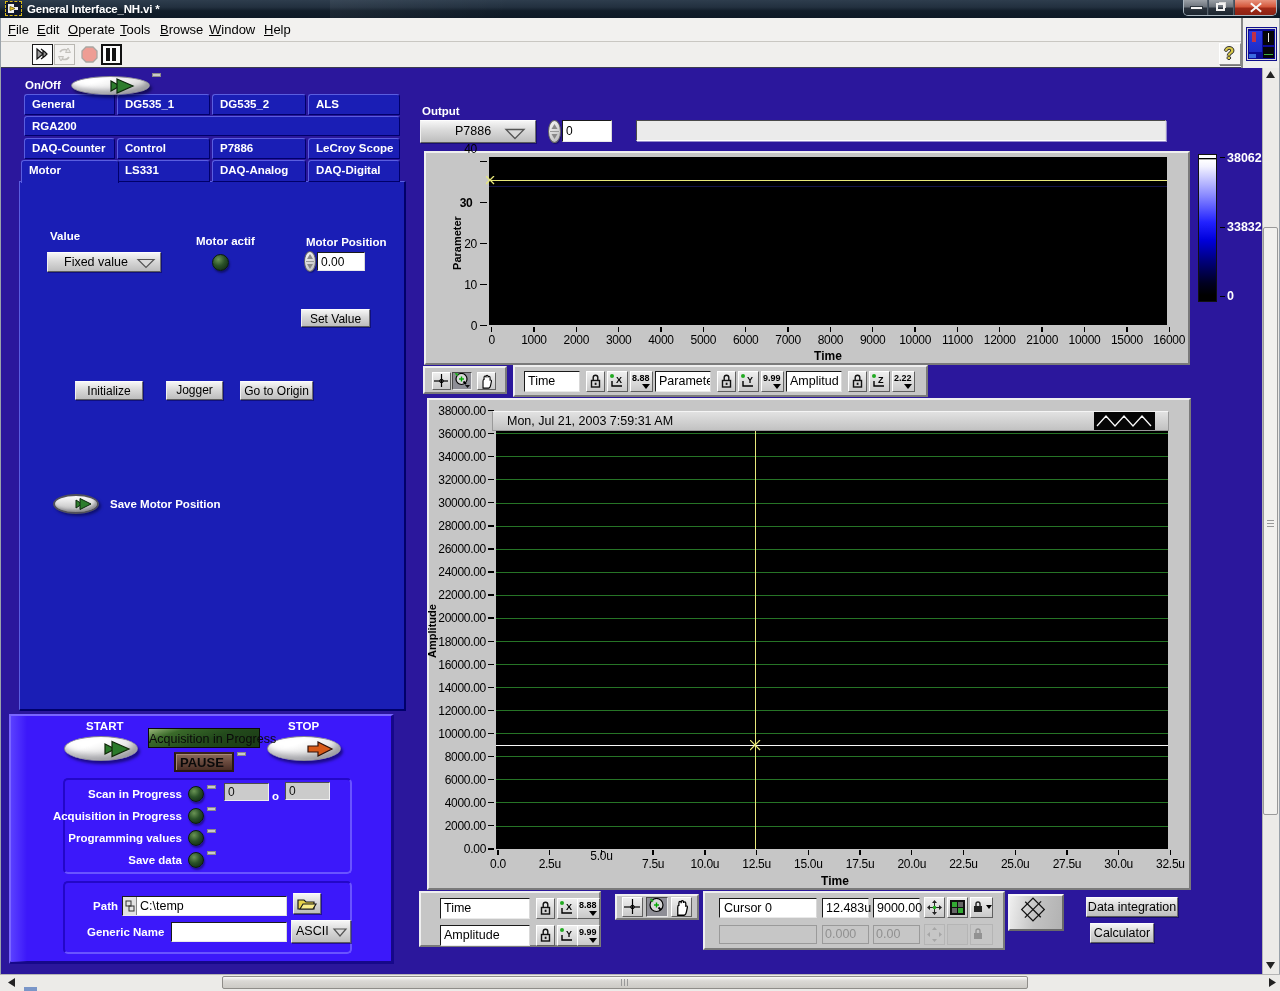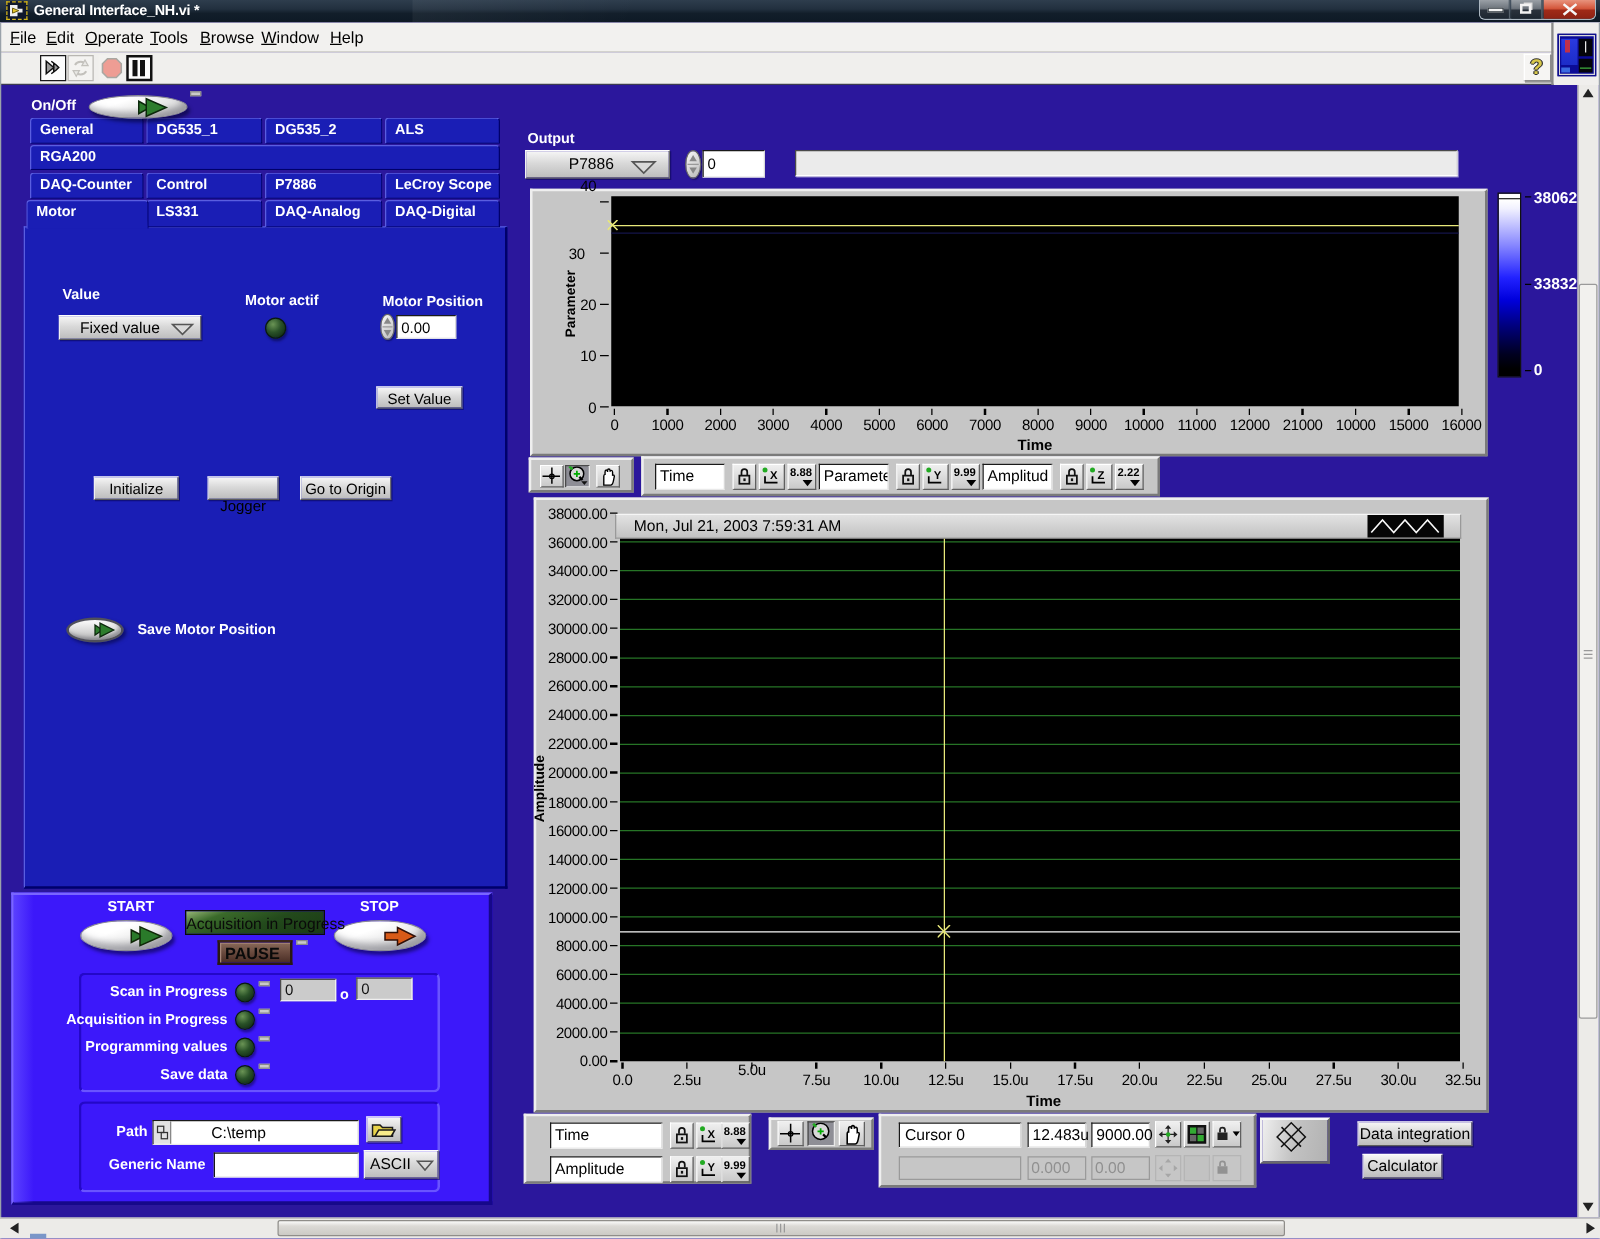--- a/index.html
+++ b/index.html
@@ -127,21 +127,21 @@
 <div class="wl" style="left:306px;top:236px;width:86px;height:13px;">Motor Position</div>
 <div style="left:304px;top:251px;width:12px;height:21px;background:linear-gradient(135deg,#f8f8f8,#b9b9b9);border-radius:50%;border:1px solid #666;box-shadow:1px 1px 1px rgba(0,0,40,0.4);"></div>
 <svg width="10" height="19" style="position:absolute;left:305px;top:252px">
     <path d="M5 2 L8 7 L2 7 Z" fill="#888"></path>
     <path d="M5 17 L8 12 L2 12 Z" fill="#888"></path>
     <line x1="1" y1="9.5" x2="9" y2="9.5" stroke="#999" stroke-width="1"></line>
   </svg>
 <div class="well" style="left:317px;top:252px;width:48px;height:19px;padding:2px 0 0 3px;">0.00</div>
 <div class="btn" style="left:301px;top:309px;width:69px;height:18px;padding-top:2px;">Set Value</div>
 <div class="btn" style="left:75px;top:381px;width:68px;height:19px;padding-top:2px;">Initialize</div>
-<div class="btn" style="left:166px;top:381px;width:57px;height:19px;padding-top:16px;">Jogger</div>
+<div class="btn" style="left:166px;top:381px;width:57px;height:19px;padding-top:1px;">Jogger</div>
 <div class="btn" style="left:240px;top:381px;width:73px;height:19px;padding-top:2px;">Go to Origin</div>
 <div style="left:53px;top:494px;width:46px;height:20px;background:linear-gradient(180deg,#fdfdfd,#b9b9b9);border-radius:50%;border:2px solid #50505a;box-shadow:2px 2px 3px rgba(0,0,40,0.5), inset -2px -2px 3px rgba(90,90,100,0.5);"></div>
 <svg width="20" height="14" style="position:absolute;left:74px;top:497px">
     <polygon points="2,3 8,7 2,11" fill="#2d7d2d" stroke="#0c280c"></polygon>
     <polygon points="6,1.5 17,7 6,12.5" fill="#2d7d2d" stroke="#0c280c"></polygon>
   </svg>
 <div class="wl" style="left:110px;top:498px;width:140px;height:13px;">Save Motor Position</div>
 <div style="left:9px;top:714px;width:385px;height:250px;background:#3c18fa;border-top:2px solid #7a66ff;border-left:2px solid #7a66ff;border-right:3px solid #16088a;border-bottom:3px solid #16088a;"></div>
 <div style="left:11px;top:716px;width:16px;height:246px;background:linear-gradient(90deg,#5a40ff,rgba(90,64,255,0));"></div>
 <div class="wl" style="left:86px;top:720px;width:40px;height:13px;">START</div>
@@ -177,21 +177,21 @@
 <div class="wl" style="left:272px;top:790px;width:10px;height:13px;">o</div>
 <div class="gwell" style="left:285px;top:782px;width:45px;height:18px;padding:1px 0 0 3px;font-size:12px;">0</div>
 <div style="left:63px;top:881px;width:289px;height:73px;background:#3c18fa;border:2px solid #2408c8;border-bottom-color:#6a54ff;border-right-color:#6a54ff;border-radius:5px;"></div>
 <div class="wl" style="left:82px;top:900px;width:36px;height:13px;text-align:right;">Path</div>
 <div class="well" style="left:122px;top:896px;width:165px;height:20px;"></div>
 <div style="left:123px;top:897px;width:14px;height:18px;background:#e2e2e2;border-right:1px solid #888;"></div>
 <svg width="10" height="12" style="position:absolute;left:125px;top:900px">
     <rect x="1" y="1" width="5" height="5" fill="none" stroke="#333"></rect>
     <rect x="4" y="6" width="5" height="5" fill="none" stroke="#333"></rect>
   </svg>
-<div style="left:140px;top:899px;width:100px;height:14px;color:#000;font-size:12.5px;margin-left:29px;">C:\temp</div>
+<div style="left:140px;top:899px;width:100px;height:14px;color:#000;font-size:12.5px;">C:\temp</div>
 <div class="btn" style="left:293px;top:893px;width:28px;height:21px;"></div>
 <svg width="20" height="14" style="position:absolute;left:297px;top:897px">
     <path d="M1 12 L1 3 L7 3 L9 5 L17 5 L17 12 Z" fill="#e8d44a" stroke="#1a1a1a" stroke-width="1.2"></path>
     <path d="M3 12 L6 7 L19 7 L16 12 Z" fill="#f8ec8a" stroke="#1a1a1a" stroke-width="1.2"></path>
   </svg>
 <div class="wl" style="left:87px;top:926px;width:75px;height:13px;">Generic Name</div>
 <div class="well" style="left:171px;top:922px;width:116px;height:20px;"></div>
 <div class="btn" style="left:291px;top:920px;width:60px;height:23px;"></div>
 <div style="left:296px;top:924px;width:40px;height:14px;color:#000;font-size:12.5px;">ASCII</div>
 <svg width="16" height="10" style="position:absolute;left:332px;top:927px">
@@ -213,21 +213,21 @@
 <div style="left:636px;top:120px;width:530px;height:21px;background:#ebebeb;border:1px solid #4a4a4a;border-bottom-color:#fff;border-right-color:#ddd;box-shadow:1px 1px 0 rgba(255,255,255,0.5);"></div>
 <div class="gpanel" style="left:424px;top:151px;width:766px;height:214px;"></div>
 <div style="left:489px;top:157px;width:678px;height:168px;background:#000;"></div>
 <div style="left:489px;top:180px;width:678px;height:1px;background:#e8e87a;"></div>
 <div style="left:489px;top:186px;width:678px;height:1px;background:#14144a;"></div>
 <svg width="9" height="9" style="position:absolute;left:486px;top:176px">
     <path d="M0 0 L8 8 M8 0 L0 8" stroke="#e8e87a" stroke-width="1.3"></path>
   </svg>
 <div class="num" style="left:455px;top:142px;width:22px;height:12px;text-align:right;">40</div>
 <div class="tick" style="left:480px;top:160.6px;width:7px;height:1.4px;"></div>
-<div class="num" style="left:455px;top:195.64999999999998px;width:22px;height:12px;text-align:left;">30</div>
+<div class="num" style="left:455px;top:195.64999999999998px;width:22px;height:12px;text-align:center;font-weight:bold;">30</div>
 <div class="tick" style="left:480px;top:201.64999999999998px;width:7px;height:1.4px;"></div>
 <div class="num" style="left:455px;top:236.7px;width:22px;height:12px;text-align:right;">20</div>
 <div class="tick" style="left:480px;top:242.7px;width:7px;height:1.4px;"></div>
 <div class="num" style="left:455px;top:277.75px;width:22px;height:12px;text-align:right;">10</div>
 <div class="tick" style="left:480px;top:283.75px;width:7px;height:1.4px;"></div>
 <div class="num" style="left:455px;top:318.79999999999995px;width:22px;height:12px;text-align:right;">0</div>
 <div class="tick" style="left:480px;top:324.79999999999995px;width:7px;height:1.4px;"></div>
 <div class="tick" style="left:490.90000000000003px;top:327px;width:1.4px;height:5px;"></div>
 <div class="num" style="left:471.6px;top:333px;width:40px;height:12px;text-align:center;">0</div>
 <div class="tick" style="left:533.25px;top:327px;width:1.4px;height:5px;"></div>

